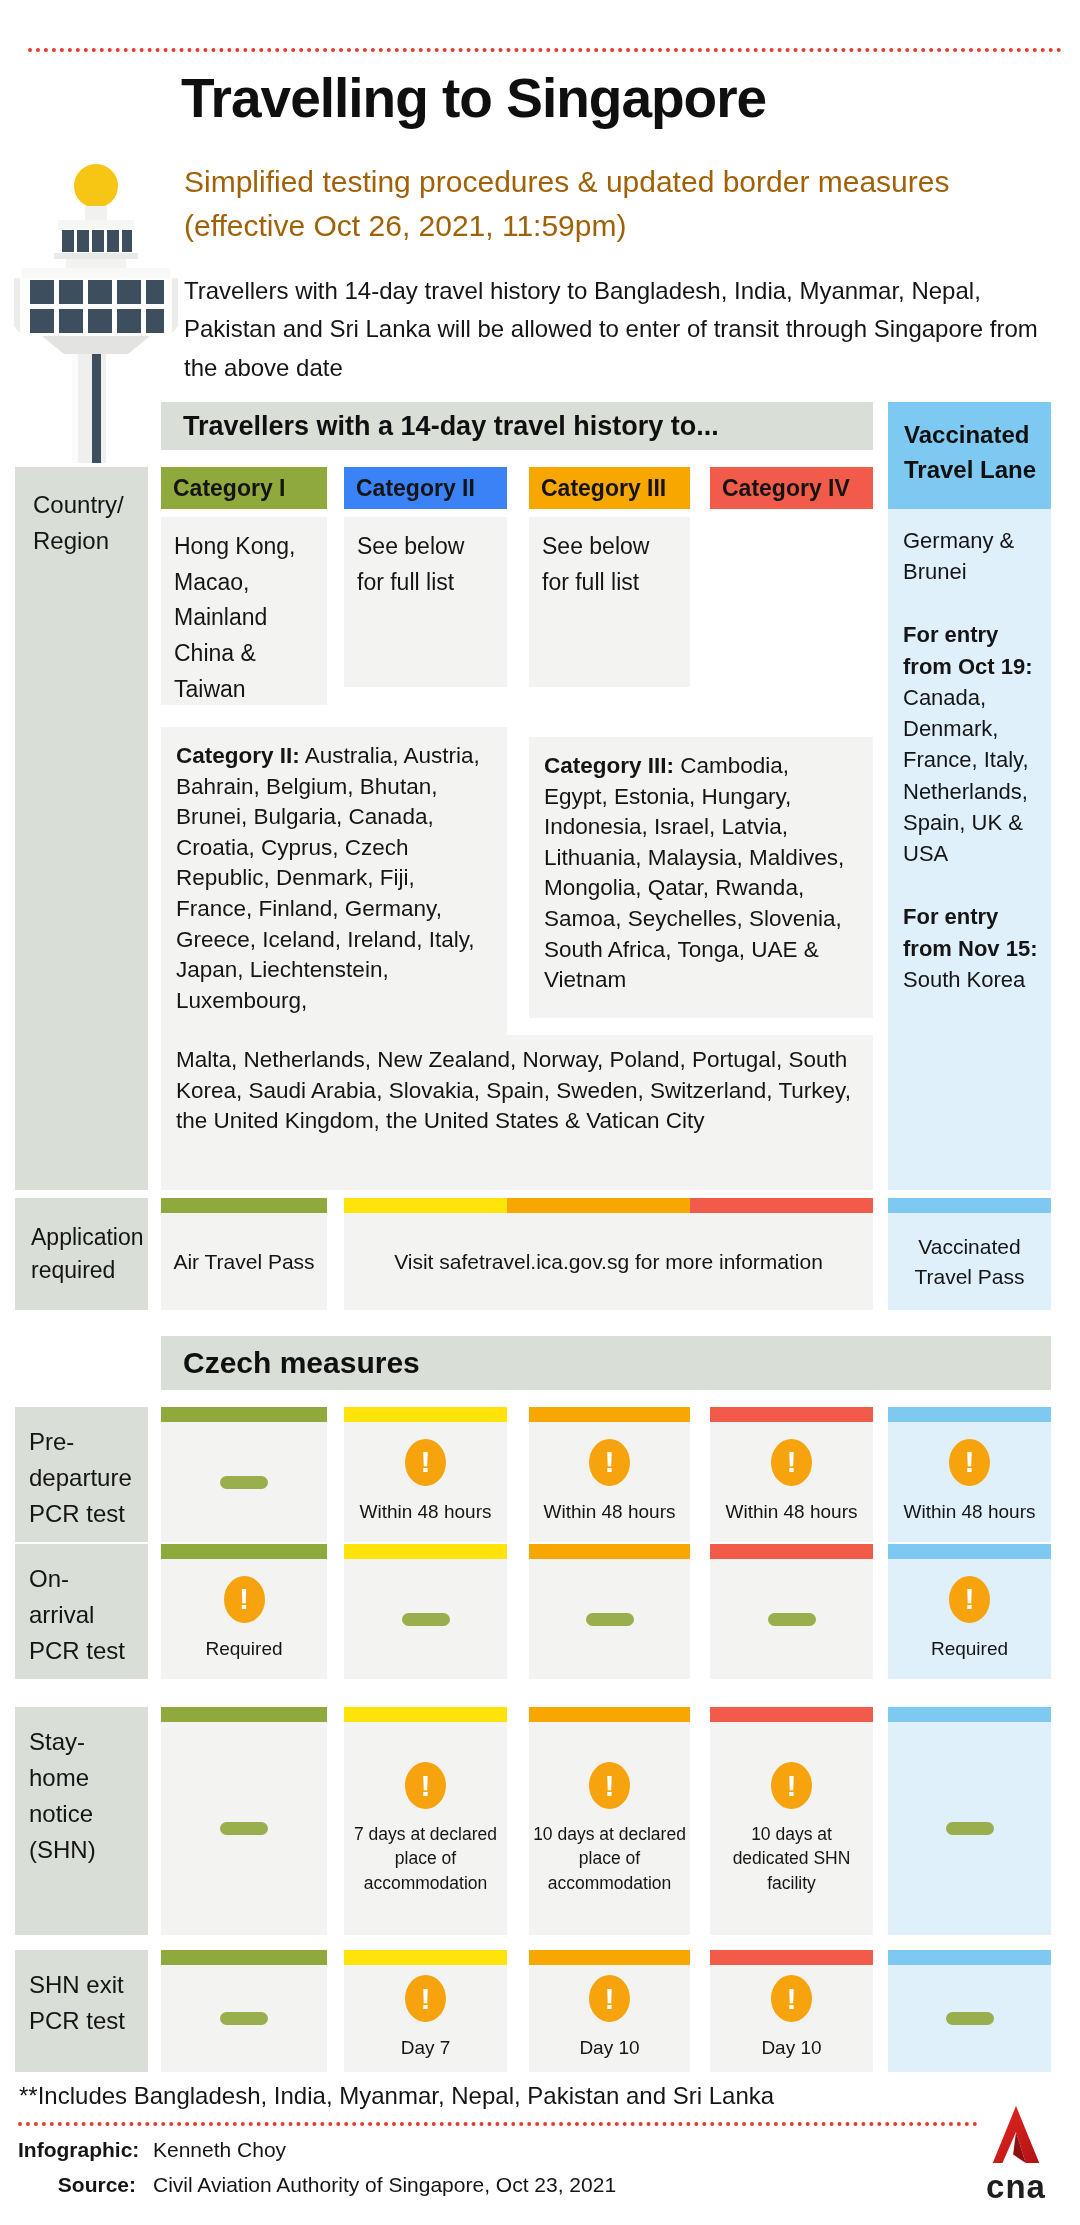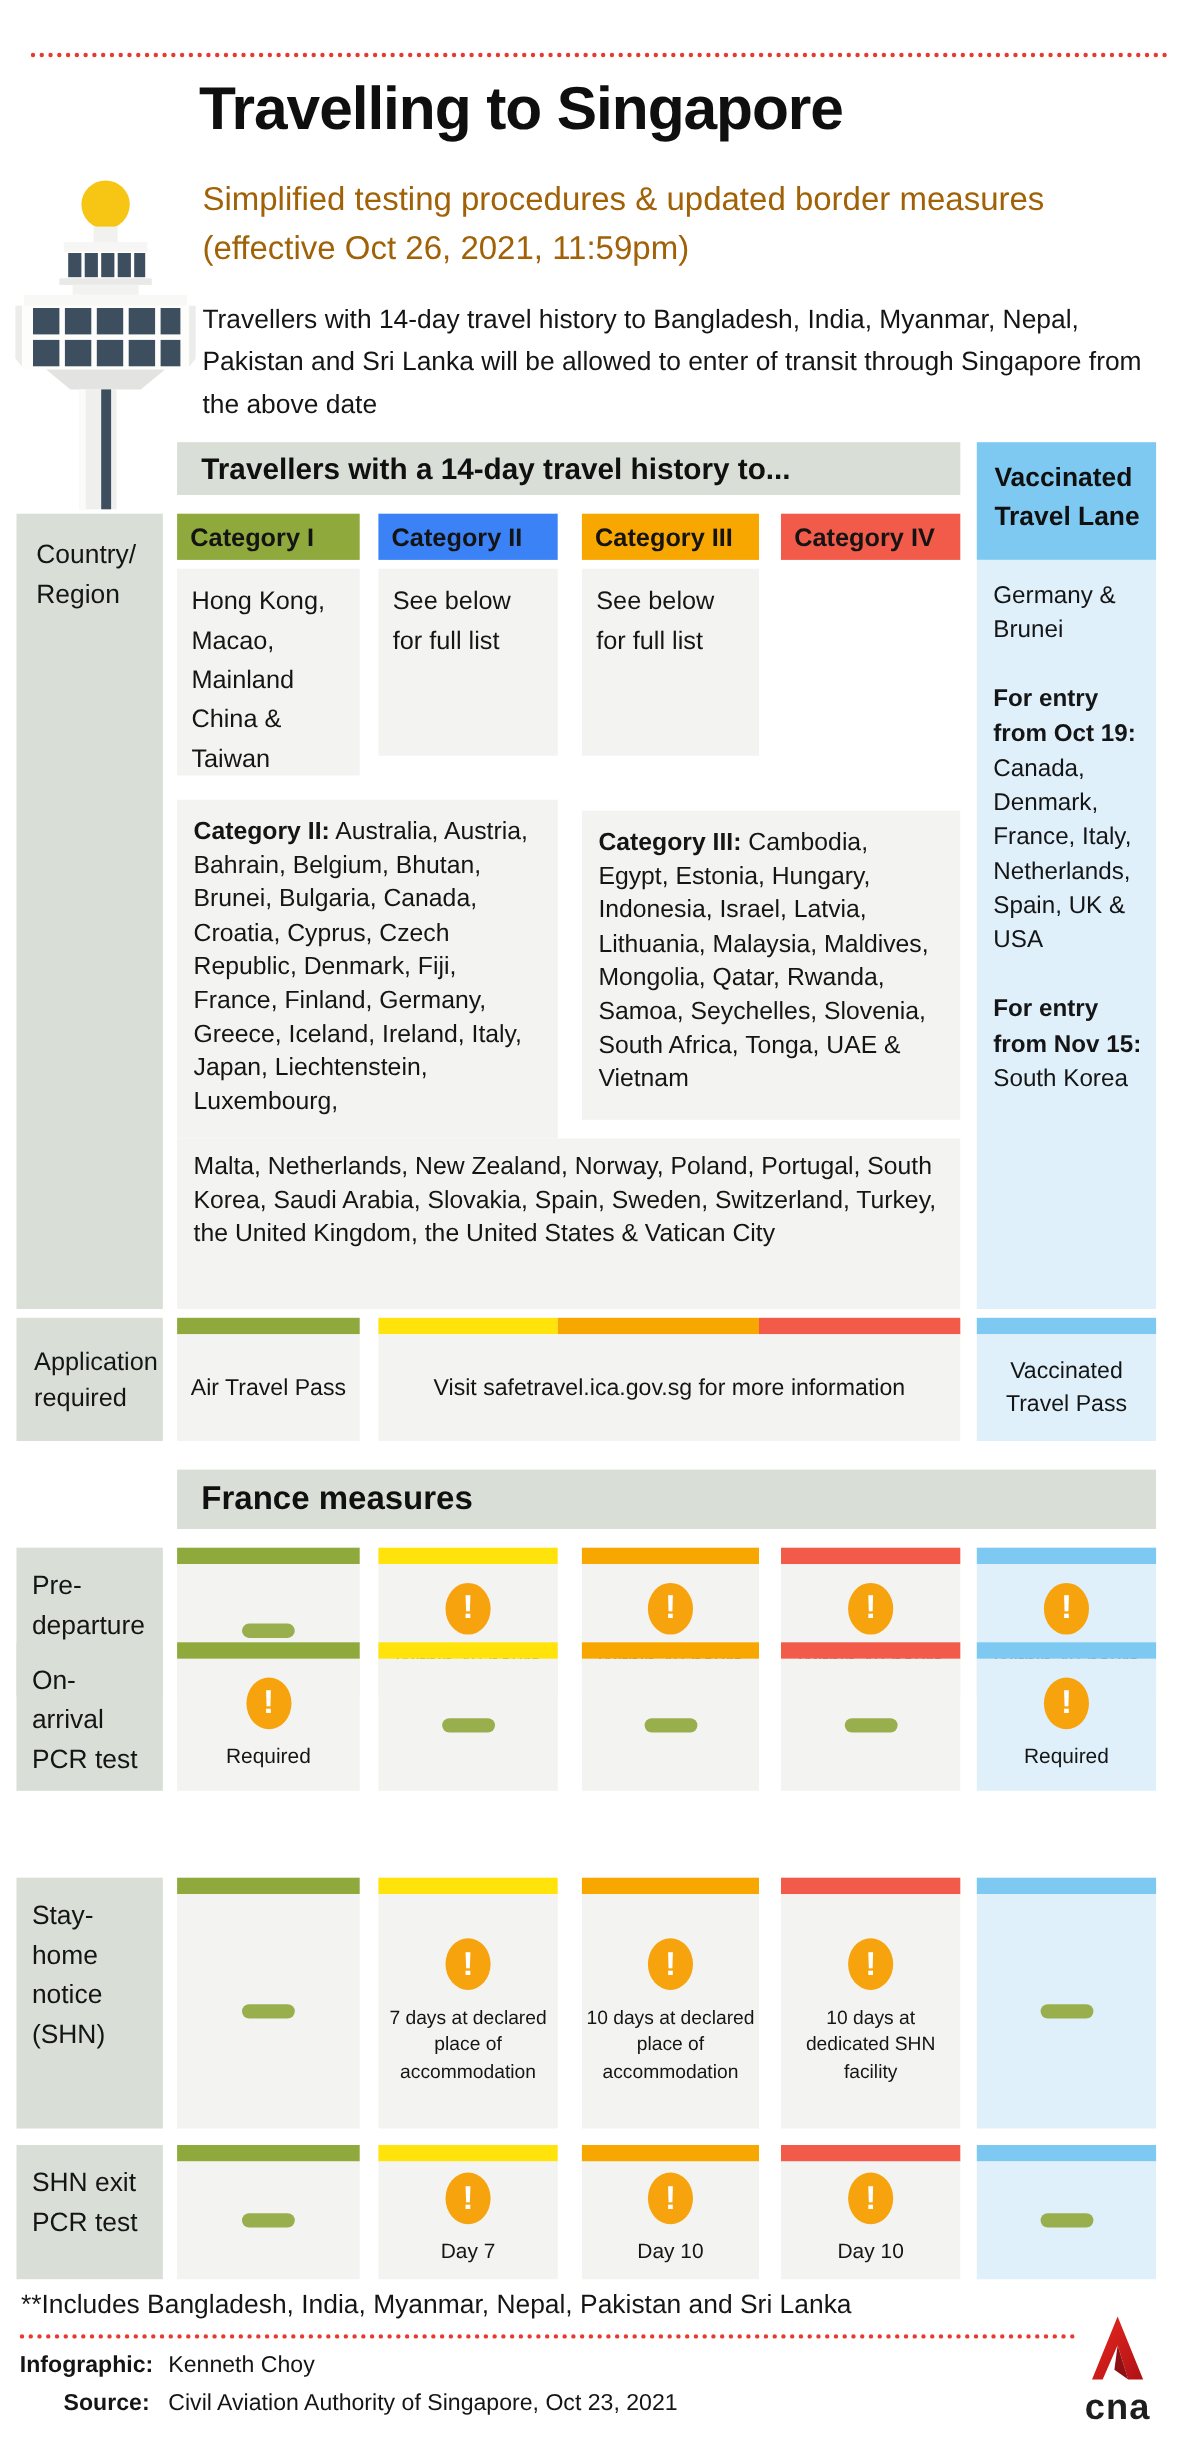--- a/index.html
+++ b/index.html
@@ -169,21 +169,21 @@
       <span class="seg-o"></span>
       <span class="seg-r"></span>
     </div>
     <div class="appbody">Visit safetravel.ica.gov.sg for more information</div>
   </div>
   <div class="abs appbox c5">
     <div class="appbar bar-b"></div>
     <div class="appbody blue" style="padding:0 24px;">Vaccinated Travel Pass</div>
   </div>
 
-  <div class="abs bm-bar">France measures</div>
+  <div class="abs bm-bar">Czech measures</div>
 
   <div class="abs mrow" style="top:1407px;height:135px;">
     <div class="rlabel pre">Pre-
 departure
 PCR test</div>
     <div class="mcell c1">
       <div class="mbar bar-g"></div>
       <div class="mbody">
           <span class="dash"></span>
         </div>
@@ -211,21 +211,21 @@
     </div>
     <div class="mcell c5">
       <div class="mbar bar-b"></div>
       <div class="mbody blue">
           <span class="alert">!</span>
         <span class="mtext">Within 48 hours</span>
         </div>
     </div>
   </div>
 
-  <div class="abs mrow" style="top:1493px;height:135px;">
+  <div class="abs mrow" style="top:1544px;height:135px;">
     <div class="rlabel pre">On-
 arrival
 PCR test</div>
     <div class="mcell c1">
       <div class="mbar bar-g"></div>
       <div class="mbody">
           <span class="alert">!</span>
         <span class="mtext">Required</span>
         </div>
     </div>

